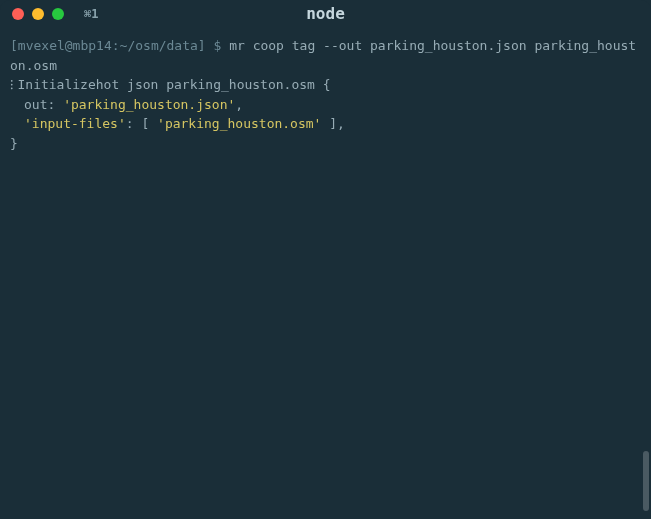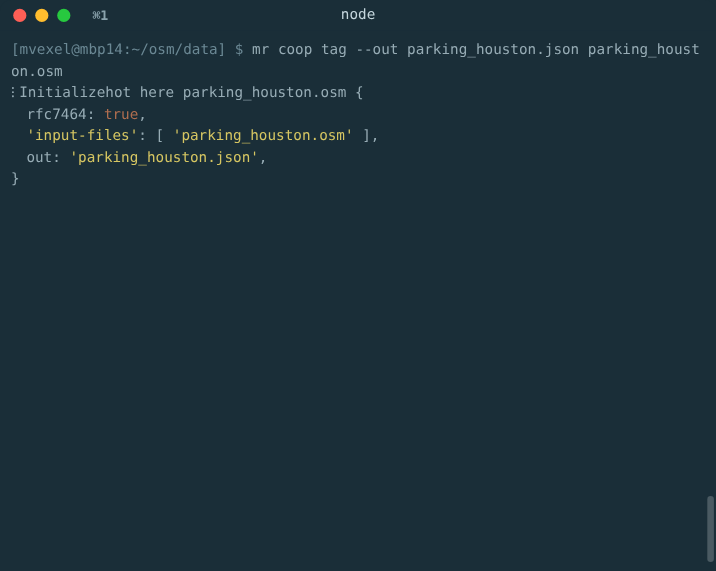--- a/index.html
+++ b/index.html
@@ -43,22 +43,22 @@
       color: #8aa3ad;
       margin-left: 20px;
       font-size: 12px;
       font-weight: bold;
     }
     .window-title {
       position: absolute;
       left: 50%;
       transform: translateX(-50%);
       color: #c5d6dd;
-      font-size: 13px;
-      font-weight: normal;
+      font-size: 16px;
+      font-weight: bold;
     }
     .terminal {
       flex: 1;
       padding: 8px 10px;
       color: #97acb5;
       overflow: hidden;
       position: relative;
     }
     .line {
       white-space: pre-wrap;
@@ -91,25 +91,24 @@
     <div class="traffic-light tl-yellow"></div>
     <div class="traffic-light tl-green"></div>
   </div>
   <span class="tab-label">⌘1</span>
   <span class="window-title">node</span>
 </div>
 
 <div class="terminal">
   <div class="line"><span class="prompt">[mvexel@mbp14:~/osm/data] $ </span><span class="cmd">mr coop tag --out parking_houston.json parking_houston.osm</span></div>
 
-  <div class="line"><span class="marker">⁝</span><span>Initializehot here parking_houston.osm {</span></div>
+  <div class="line"><span class="marker">⁝</span><span>Initializehot json parking_houston.osm {</span></div>
 
   <div id="entries">
-      <div class="line"><span class="indent"></span><span class="key">rfc7464</span><span class="bracket">: </span><span class="bool">true</span><span class="bracket">,</span></div>
+      <div class="line"><span class="indent"></span><span class="key">out</span><span class="bracket">: </span><span class="string">'parking_houston.json'</span><span class="bracket">,</span></div>
       <div class="line"><span class="indent"></span><span class="string">'input-files'</span><span class="bracket">: [ </span><span class="string">'parking_houston.osm'</span><span class="bracket"> ],</span></div>
-      <div class="line"><span class="indent"></span><span class="key">out</span><span class="bracket">: </span><span class="string">'parking_houston.json'</span><span class="bracket">,</span></div>
     </div>
 
   <div class="line">}</div>
 
 
   <div class="scrollbar"></div>
 </div>
 
 </body></html>

